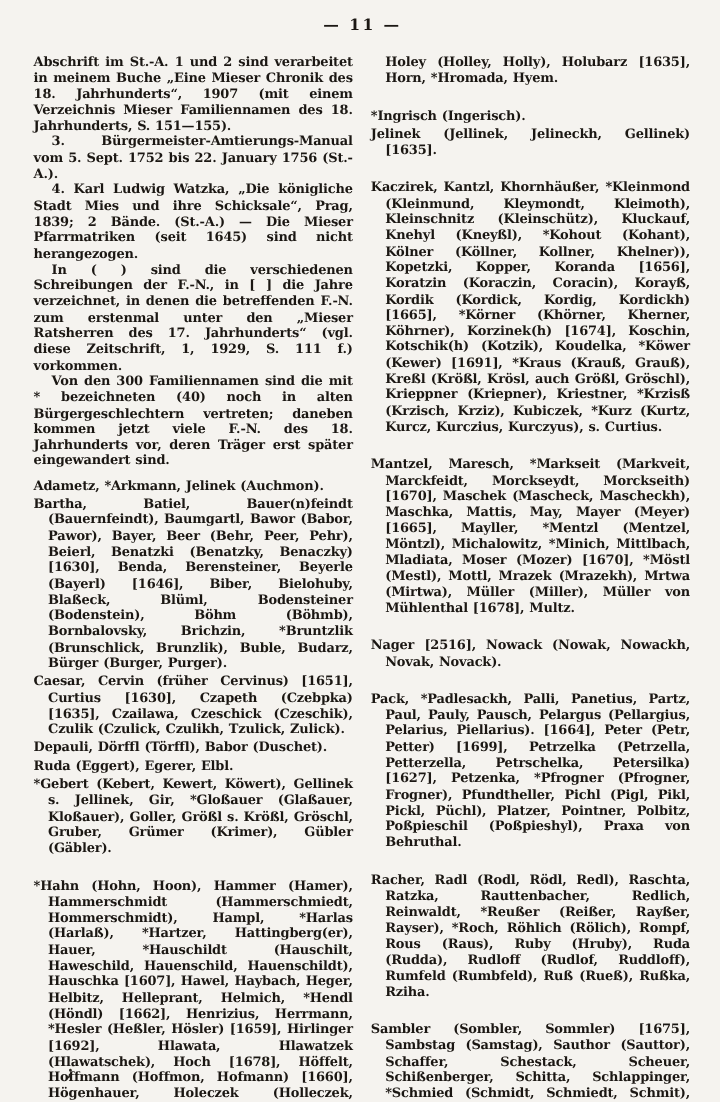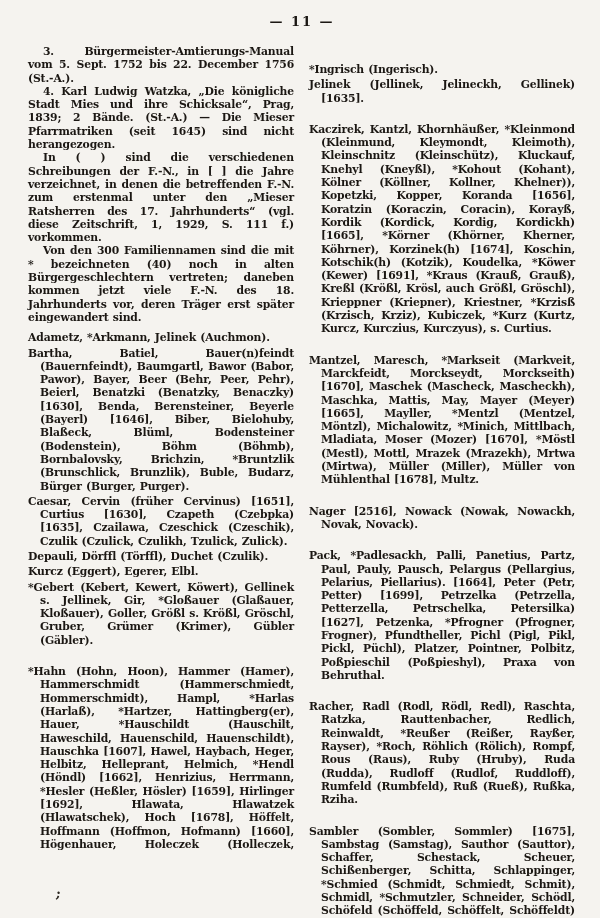--- a/index.html
+++ b/index.html
@@ -67,37 +67,39 @@
 <body>
 
 <div class="page">
 
   <div class="page-number">— 11 —</div>
 
   <div class="columns">
 
     <div class="col">
       <div class="intro">
-        <p>3. Bürgermeister-Amtierungs-Manual vom 5. Sept. 1752 bis 22. December 1756 (St.-A.).</p>
+        <p class="no-indent">Abschrift im St.-A. 1 und 2 sind verarbeitet in meinem Buche „Eine Mieser Chronik des 18. Jahrhunderts“, 1907 (mit einem Verzeichnis Mieser Familiennamen des 18. Jahrhunderts, S. 151—155).</p>
+        <p>3. Bürgermeister-Amtierungs-Manual vom 5. Sept. 1752 bis 22. January 1756 (St.-A.).</p>
         <p>4. Karl Ludwig Watzka, „Die königliche Stadt Mies und ihre Schicksale“, Prag, 1839; 2 Bände. (St.-A.) — Die Mieser Pfarrmatriken (seit 1645) sind nicht herangezogen.</p>
         <p>In ( ) sind die verschiedenen Schreibungen der F.-N., in [ ] die Jahre verzeichnet, in denen die betreffenden F.-N. zum erstenmal unter den „Mieser Ratsherren des 17. Jahrhunderts“ (vgl. diese Zeitschrift, 1, 1929, S. 111 f.) vorkommen.</p>
         <p>Von den 300 Familiennamen sind die mit * bezeichneten (40) noch in alten Bürgergeschlechtern vertreten; daneben kommen jetzt viele F.-N. des 18. Jahrhunderts vor, deren Träger erst später eingewandert sind.</p>
       </div>
       <div class="entries">
         <p class="entry">Adametz, *Arkmann, Jelinek (Auchmon).</p>
         <p class="entry">Bartha, Batiel, Bauer(n)feindt (Bauernfeindt), Baumgartl, Bawor (Babor, Pawor), Bayer, Beer (Behr, Peer, Pehr), Beierl, Benatzki (Benatzky, Benaczky) [1630], Benda, Berensteiner, Beyerle (Bayerl) [1646], Biber, Bielohuby, Blaßeck, Blüml, Bodensteiner (Bodenstein), Böhm (Böhmb), Bornbalovsky, Brichzin, *Bruntzlik (Brunschlick, Brunzlik), Buble, Budarz, Bürger (Burger, Purger).</p>
         <p class="entry">Caesar, Cervin (früher Cervinus) [1651], Curtius [1630], Czapeth (Czebpka) [1635], Czailawa, Czeschick (Czeschik), Czulik (Czulick, Czulikh, Tzulick, Zulick).</p>
-        <p class="entry">Depauli, Dörffl (Törffl), Duchet (Czulik).</p>
-        <p class="entry">Kurcz (Eggert), Egerer, Elbl.</p>
+        <p class="entry">Depauli, Dörffl (Törffl), Babor (Duschet).</p>
+        <p class="entry">Ruda (Eggert), Egerer, Elbl.</p>
         <p class="entry">*Gebert (Kebert, Kewert, Köwert), Gellinek s. Jellinek, Gir, *Gloßauer (Glaßauer, Kloßauer), Goller, Größl s. Krößl, Gröschl, Gruber, Grümer (Krimer), Gübler (Gäbler).</p>
         <p class="entry grp force-justify">*Hahn (Hohn, Hoon), Hammer (Hamer), Hammerschmidt (Hammerschmiedt, Hommerschmidt), Hampl, *Harlas (Harlaß), *Hartzer, Hattingberg(er), Hauer, *Hauschildt (Hauschilt, Haweschild, Hauenschild, Hauenschildt), Hauschka [1607], Hawel, Haybach, Heger, Helbitz, Helleprant, Helmich, *Hendl (Höndl) [1662], Henrizius, Herrmann, *Hesler (Heßler, Hösler) [1659], Hirlinger [1692], Hlawata, Hlawatzek (Hlawatschek), Hoch [1678], Höffelt, Hoffmann (Hoffmon, Hofmann) [1660], Högenhauer, Holeczek (Holleczek,</p>
       </div>
     </div>
 
     <div class="col">
+      <p class="continuation">Holey (Holley, Holly), Holubarz [1635], Horn, *Hromada, Hyem.</p>
       <div>
         <p class="entry grp">*Ingrisch (Ingerisch).</p>
         <p class="entry">Jelinek (Jellinek, Jelineckh, Gellinek) [1635].</p>
         <p class="entry grp">Kaczirek, Kantzl, Khornhäußer, *Kleinmond (Kleinmund, Kleymondt, Kleimoth), Kleinschnitz (Kleinschütz), Kluckauf, Knehyl (Kneyßl), *Kohout (Kohant), Kölner (Köllner, Kollner, Khelner)), Kopetzki, Kopper, Koranda [1656], Koratzin (Koraczin, Coracin), Korayß, Kordik (Kordick, Kordig, Kordickh) [1665], *Körner (Khörner, Kherner, Köhrner), Korzinek(h) [1674], Koschin, Kotschik(h) (Kotzik), Koudelka, *Köwer (Kewer) [1691], *Kraus (Krauß, Grauß), Kreßl (Krößl, Krösl, auch Größl, Gröschl), Krieppner (Kriepner), Kriestner, *Krzisß (Krzisch, Krziz), Kubiczek, *Kurz (Kurtz, Kurcz, Kurczius, Kurczyus), s. Curtius.</p>
         <p class="entry grp">Mantzel, Maresch, *Markseit (Markveit, Marckfeidt, Morckseydt, Morckseith) [1670], Maschek (Mascheck, Mascheckh), Maschka, Mattis, May, Mayer (Meyer) [1665], Mayller, *Mentzl (Mentzel, Möntzl), Michalowitz, *Minich, Mittlbach, Mladiata, Moser (Mozer) [1670], *Möstl (Mestl), Mottl, Mrazek (Mrazekh), Mrtwa (Mirtwa), Müller (Miller), Müller von Mühlenthal [1678], Multz.</p>
         <p class="entry grp">Nager [2516], Nowack (Nowak, Nowackh, Novak, Novack).</p>
         <p class="entry grp">Pack, *Padlesackh, Palli, Panetius, Partz, Paul, Pauly, Pausch, Pelargus (Pellargius, Pelarius, Piellarius). [1664], Peter (Petr, Petter) [1699], Petrzelka (Petrzella, Petterzella, Petrschelka, Petersilka) [1627], Petzenka, *Pfrogner (Pfrogner, Frogner), Pfundtheller, Pichl (Pigl, Pikl, Pickl, Püchl), Platzer, Pointner, Polbitz, Poßpieschil (Poßpieshyl), Praxa von Behruthal.</p>
         <p class="entry grp">Racher, Radl (Rodl, Rödl, Redl), Raschta, Ratzka, Rauttenbacher, Redlich, Reinwaldt, *Reußer (Reißer, Rayßer, Rayser), *Roch, Röhlich (Rölich), Rompf, Rous (Raus), Ruby (Hruby), Ruda (Rudda), Rudloff (Rudlof, Ruddloff), Rumfeld (Rumbfeld), Ruß (Rueß), Rußka, Rziha.</p>
         <p class="entry grp force-justify">Sambler (Sombler, Sommler) [1675], Sambstag (Samstag), Sauthor (Sauttor), Schaffer, Schestack, Scheuer, Schißenberger, Schitta, Schlappinger, *Schmied (Schmidt, Schmiedt, Schmit), Schmidl, *Schmutzler, Schneider, Schödl, Schöfeld (Schöffeld, Schöffelt, Schöffeldt) [1674], Schönfeld,</p>
       </div>

